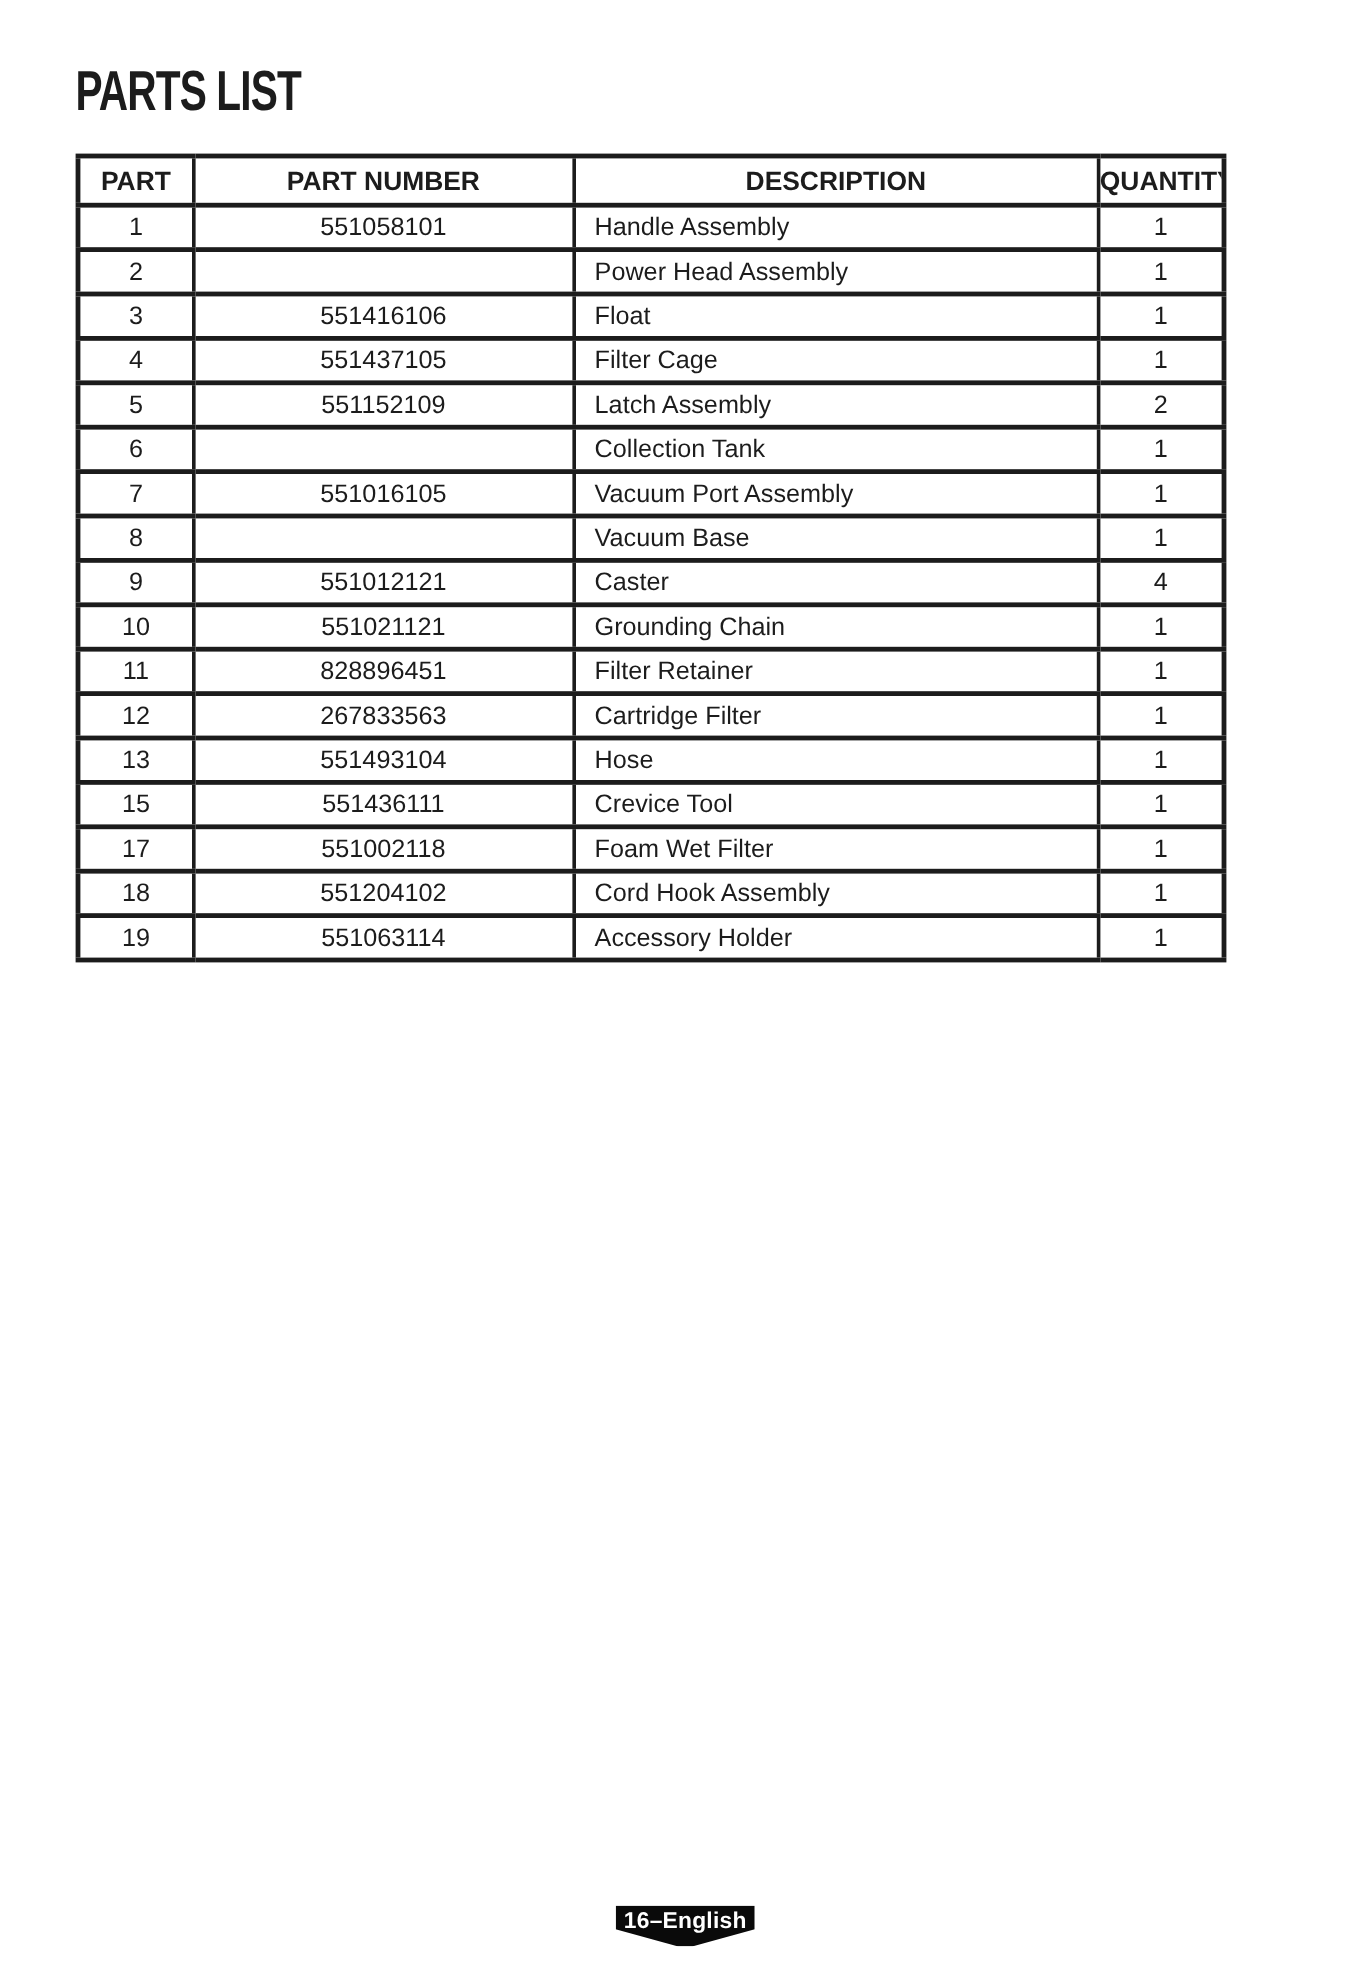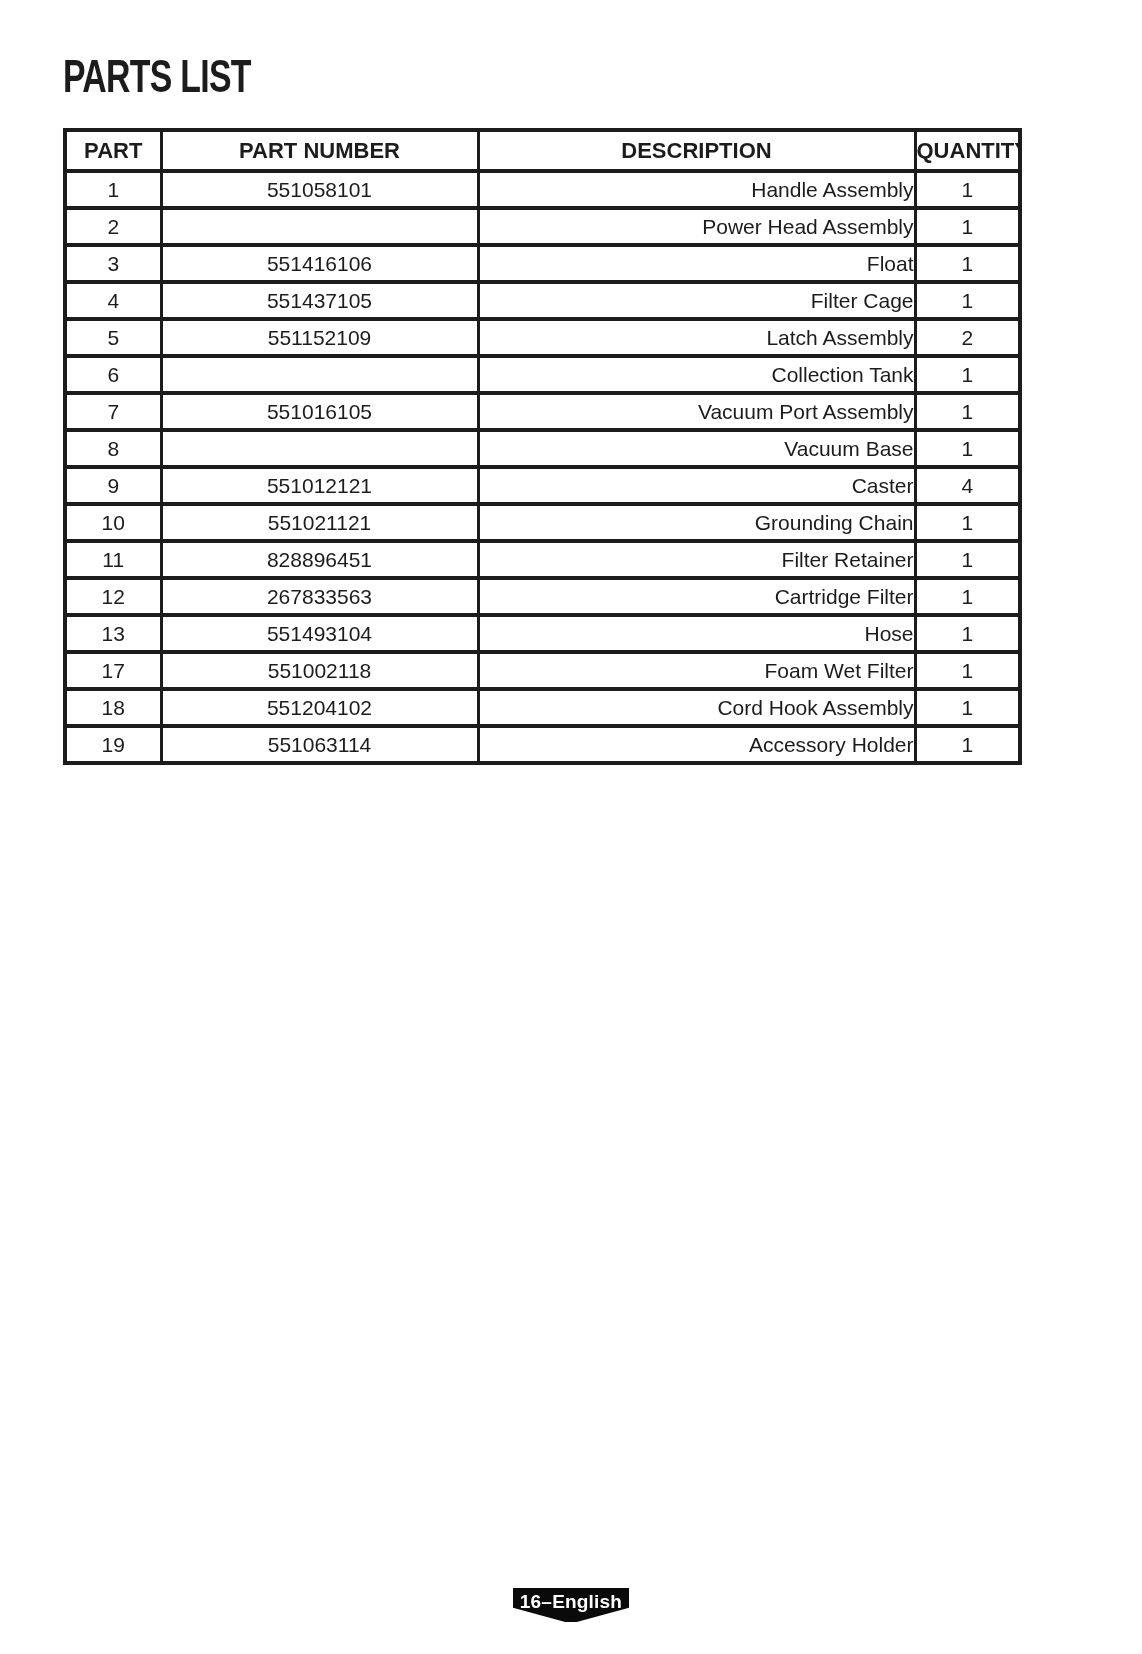--- a/index.html
+++ b/index.html
@@ -61,22 +61,22 @@
     margin-top: 23px;
   }
   .parts-table td {
     height: 37px;
     font-size: 21px;
     font-weight: normal;
     text-align: center;
     color: var(--ink);
   }
   .parts-table td.c-description {
-    text-align: right;
-    padding-left: 4px;
+    text-align: left;
+    padding-left: 16px;
   }
   col.w-part { width: 96px; }
   col.w-part_number { width: 317px; }
   col.w-description { width: 437px; }
   col.w-quantity { width: 105px; }
   .page-badge {
     position: absolute;
     top: 1588px;
     left: 50%;
     transform: translateX(-50%);
@@ -187,20 +187,26 @@
           <td class="c-description">Cartridge Filter</td>
           <td class="c-quantity">1</td>
         </tr>
         <tr>
           <td class="c-part">13</td>
           <td class="c-part_number">551493104</td>
           <td class="c-description">Hose</td>
           <td class="c-quantity">1</td>
         </tr>
         <tr>
+          <td class="c-part">15</td>
+          <td class="c-part_number">551436111</td>
+          <td class="c-description">Crevice Tool</td>
+          <td class="c-quantity">1</td>
+        </tr>
+        <tr>
           <td class="c-part">17</td>
           <td class="c-part_number">551002118</td>
           <td class="c-description">Foam Wet Filter</td>
           <td class="c-quantity">1</td>
         </tr>
         <tr>
           <td class="c-part">18</td>
           <td class="c-part_number">551204102</td>
           <td class="c-description">Cord Hook Assembly</td>
           <td class="c-quantity">1</td>

